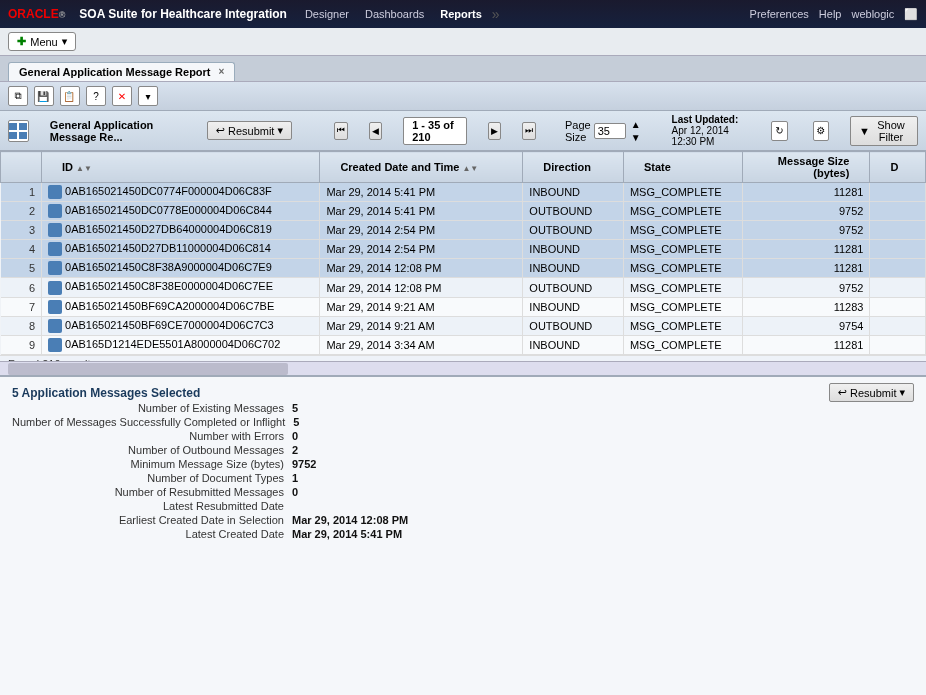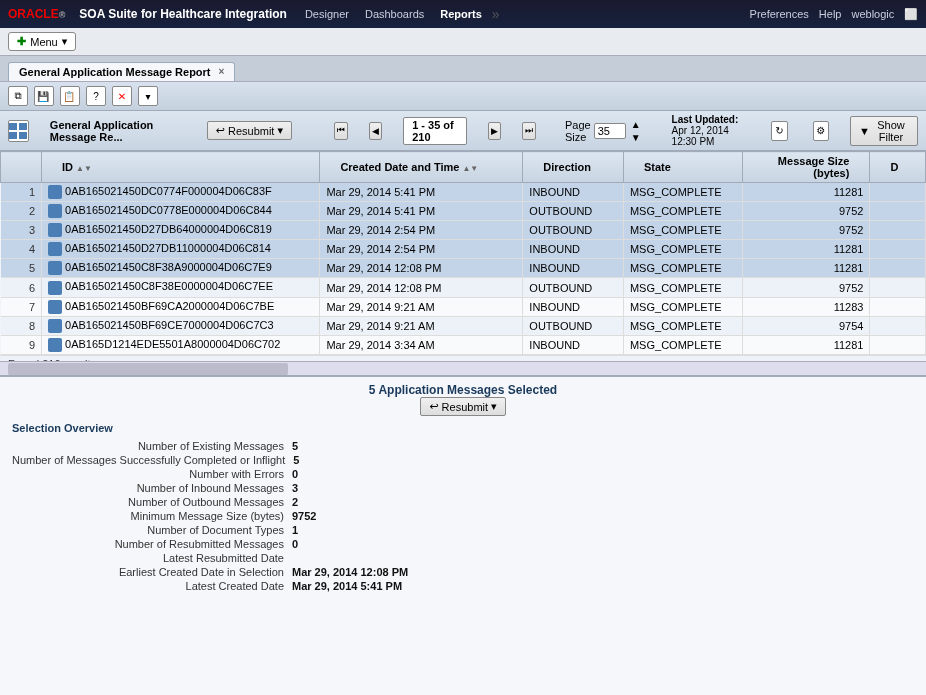--- a/index.html
+++ b/index.html
@@ -218,22 +218,20 @@
     #selection-panel {
       background: #f5f7fa;
       border-top: 2px solid #a0aab8;
       padding: 6px 12px;
       flex: 1;
     }
     #selection-header {
       display: flex;
       align-items: center;
       justify-content: space-between;
-      margin-bottom: 6px;
-      flex-direction: column;
     }
     #selection-title {
       font-weight: bold;
       font-size: 12px;
       color: #1a3a5c;
     }
     #overview-title {
       font-weight: bold;
       font-size: 11px;
       color: #1a3a5c;
@@ -506,39 +504,34 @@
 
     <div id="selection-panel">
       <div id="selection-header">
         <span id="selection-title">5 Application Messages Selected</span>
         <button class="resubmit-btn">
           <span>↩</span>
           <span>Resubmit</span>
           <span>▾</span>
         </button>
       </div>
-      <div id="overview-title">Selection Overview</div>
       <div id="stats-container">
       <div class="stat-row">
     <span class="stat-label">Number of Existing Messages</span>
     <span class="stat-value">5</span>
   </div>
           <div class="stat-row">
     <span class="stat-label">Number of Messages Successfully Completed or Inflight</span>
     <span class="stat-value">5</span>
   </div>
           <div class="stat-row">
     <span class="stat-label">Number with Errors</span>
     <span class="stat-value">0</span>
   </div>
           <div class="stat-row">
-    <span class="stat-label">Number of Inbound Messages</span>
-    <span class="stat-value">3</span>
-  </div>
-          <div class="stat-row">
     <span class="stat-label">Number of Outbound Messages</span>
     <span class="stat-value">2</span>
   </div>
           <div class="stat-row">
     <span class="stat-label">Minimum Message Size (bytes)</span>
     <span class="stat-value">9752</span>
   </div>
           <div class="stat-row">
     <span class="stat-label">Number of Document Types</span>
     <span class="stat-value">1</span>

